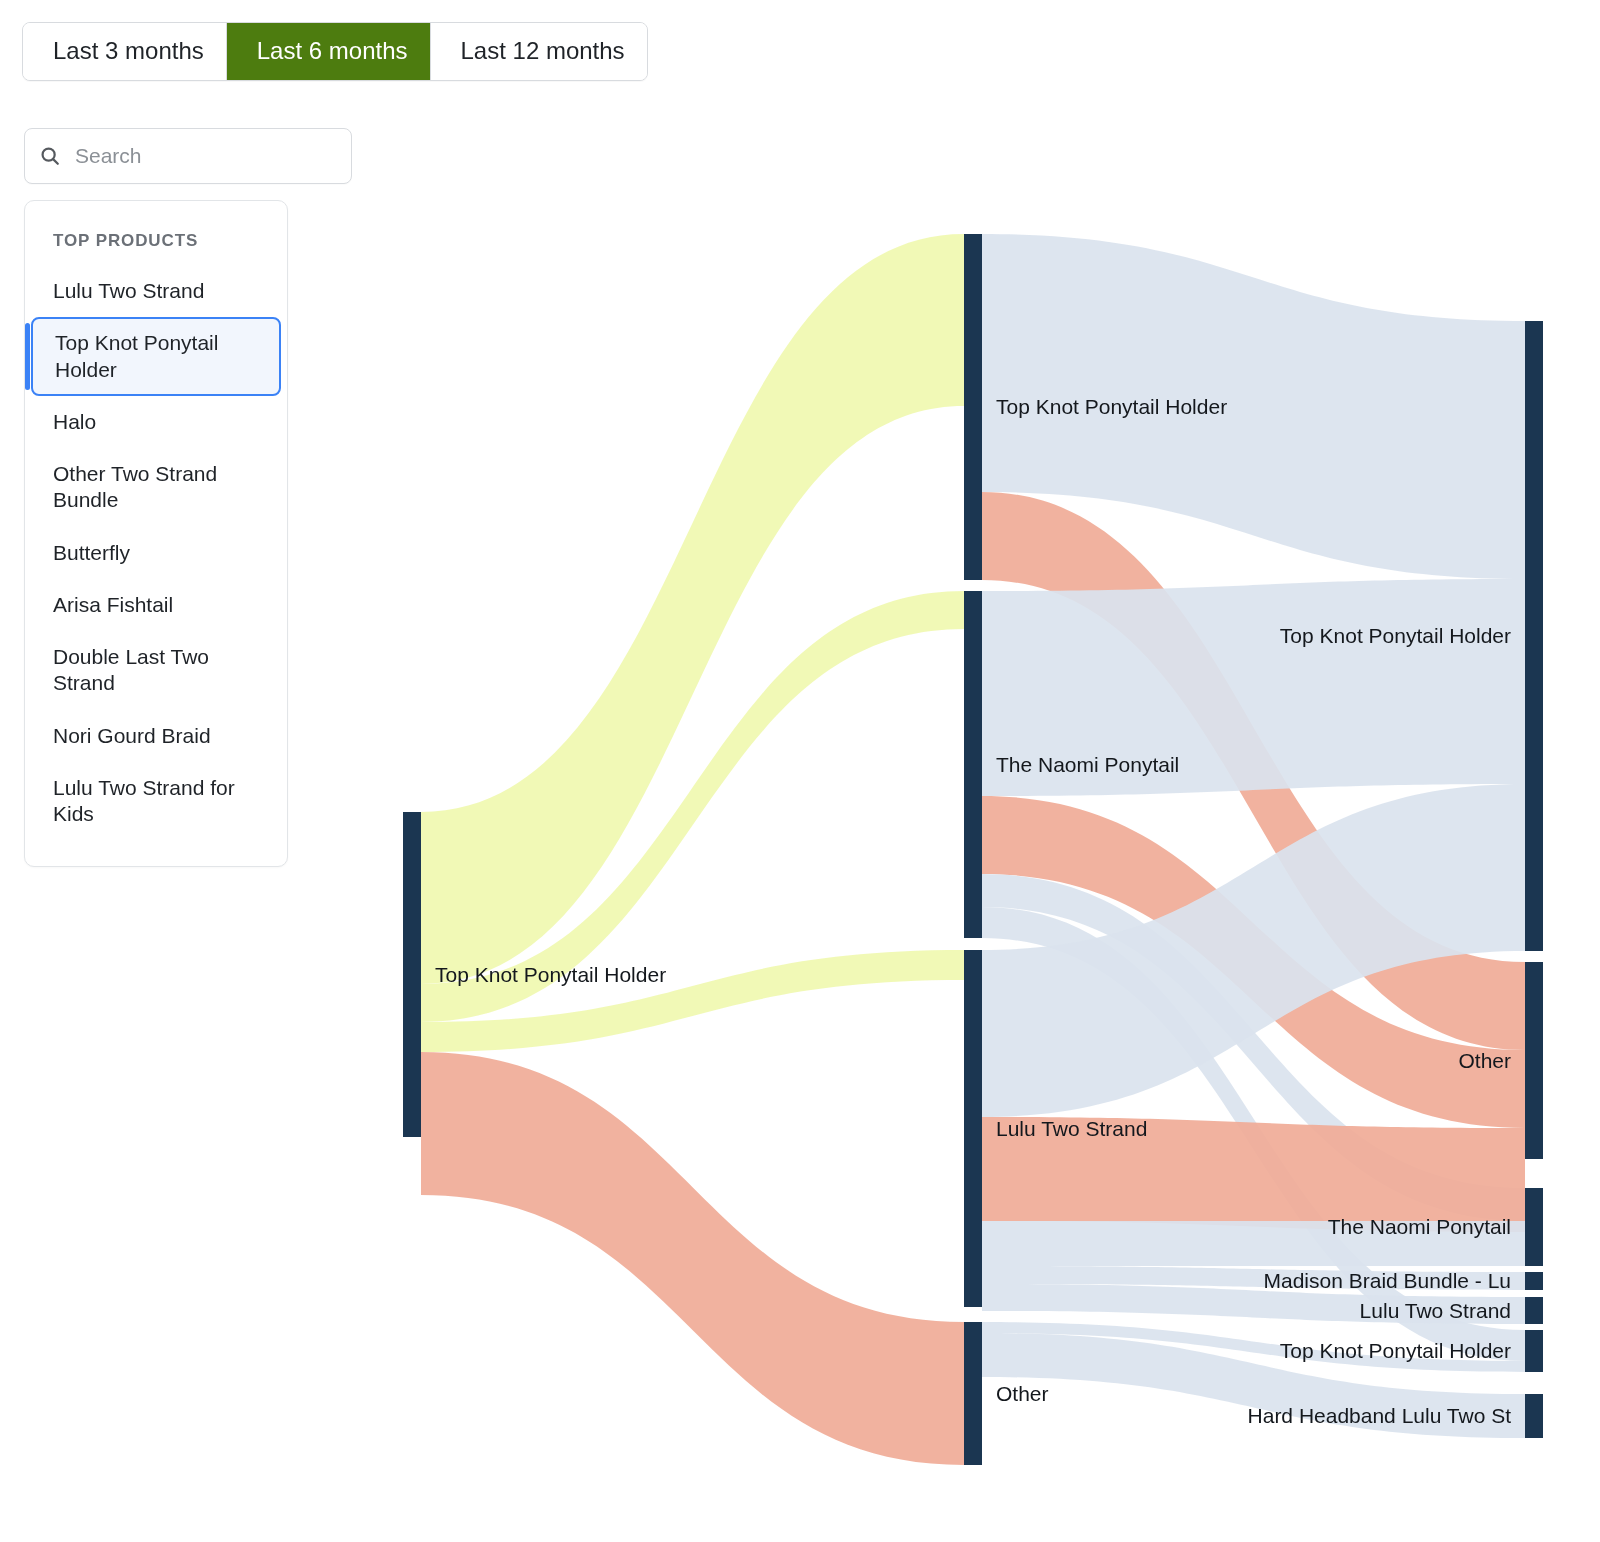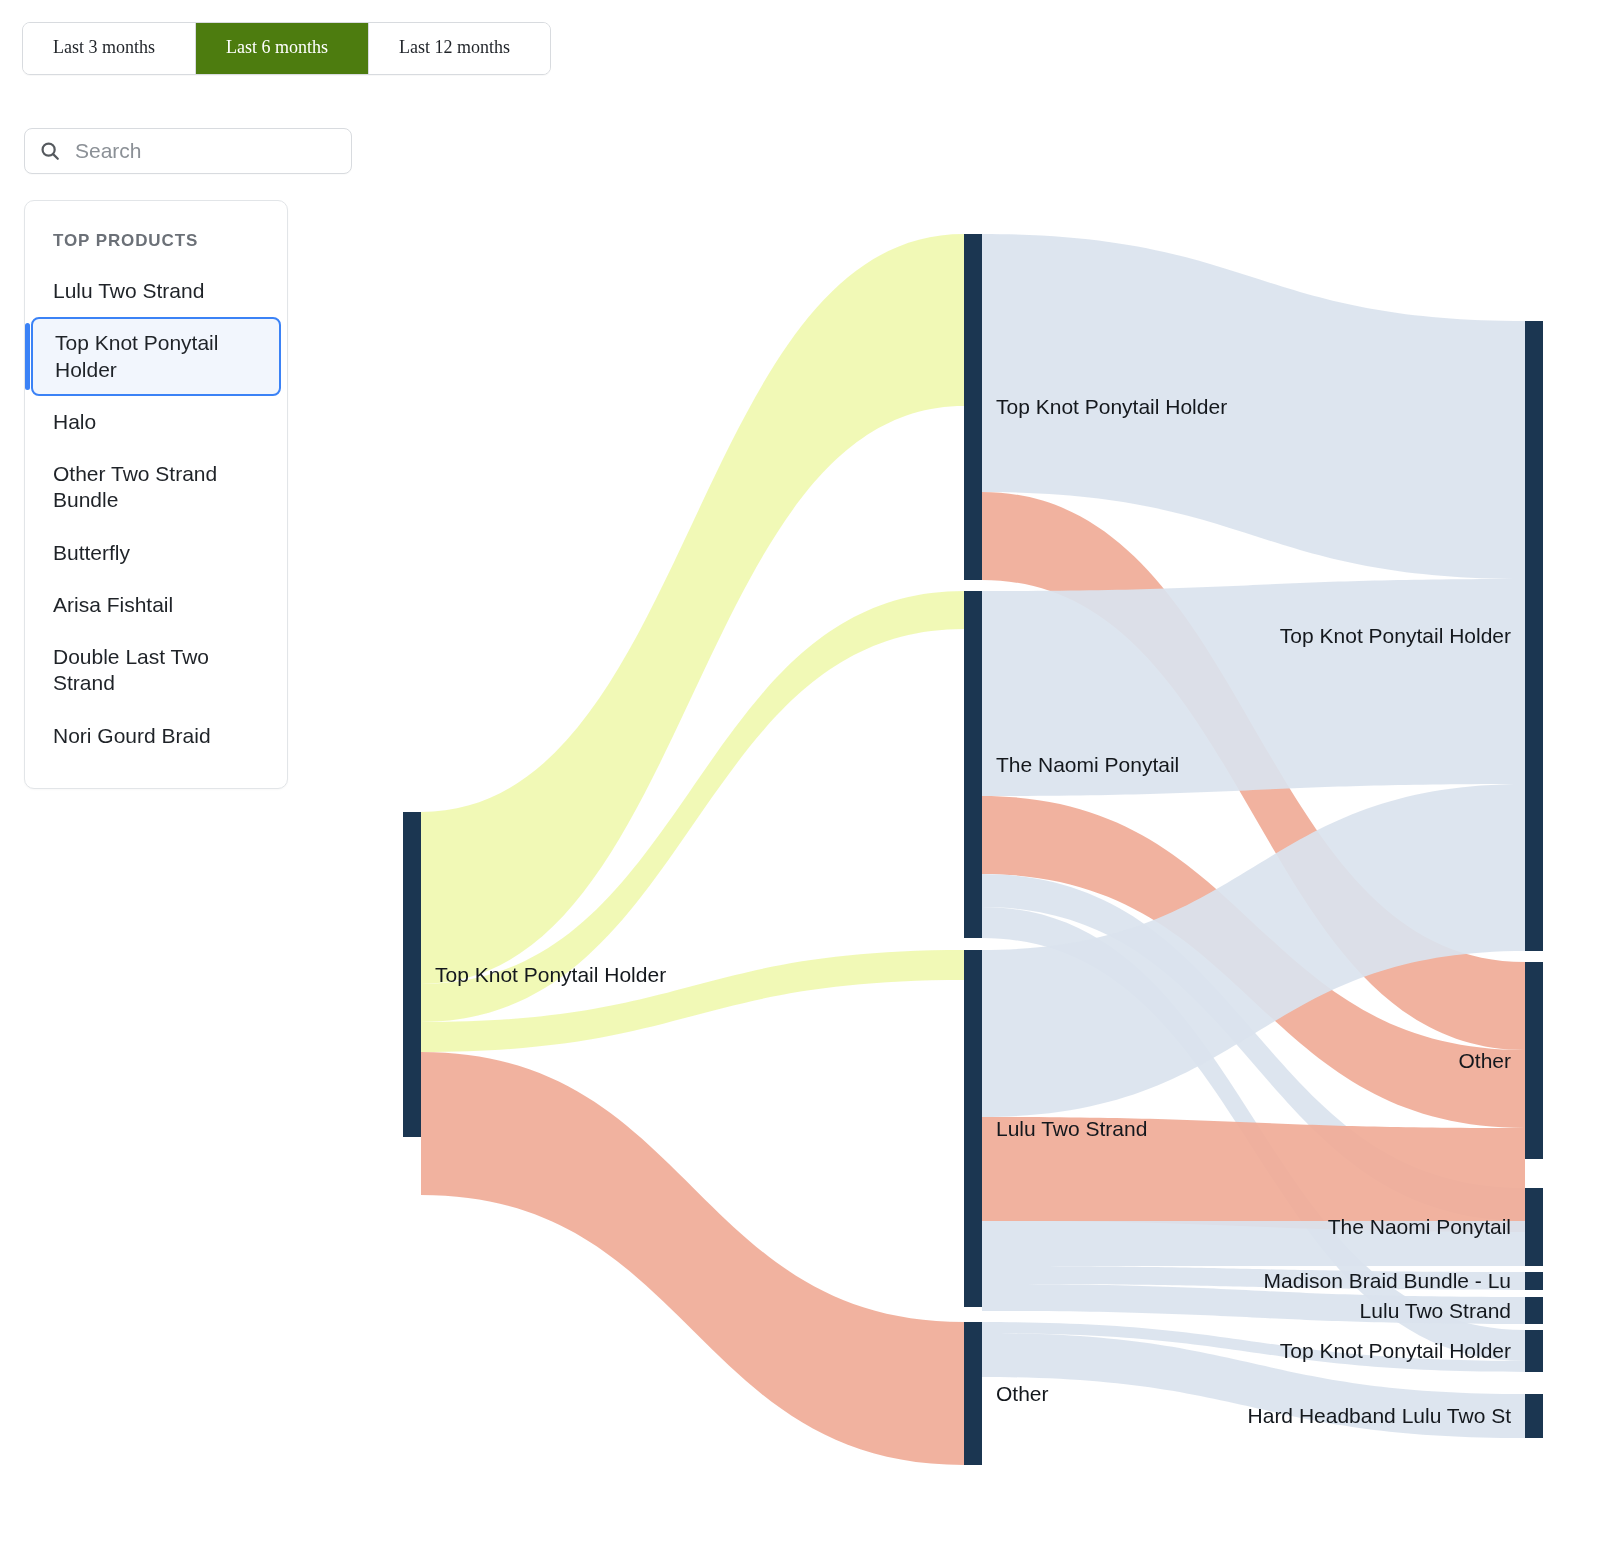--- a/index.html
+++ b/index.html
@@ -21,42 +21,42 @@
     position: absolute;
     left: 22px; top: 22px;
     display: flex;
     border: 1px solid #d8dbdf;
     border-radius: 8px;
     overflow: hidden;
     background: #fff;
     box-shadow: 0 1px 1px rgba(0,0,0,0.03);
   }
   .seg-btn {
-    font-family: Liberation Serif, serif;
-    font-size: 18px;
+    font-family: Liberation Sans, sans-serif;
+    font-size: 24px;
     color: #1f2328;
     background: #fff;
     border: none;
     border-right: 1px solid #d8dbdf;
-    padding: 15px 40px 16px 30px;
+    padding: 15px 22px 16px 30px;
     cursor: pointer;
     white-space: nowrap;
     line-height: 1.1;
   }
   .seg-btn:last-child { border-right: none; }
   .seg-btn.active {
     background: #4d7c0f;
     color: #ffffff;
   }
 
   
   .search-wrap {
     position: absolute;
     left: 24px; top: 128px;
-    width: 328px; height: 46px;
+    width: 328px; height: 56px;
     border: 1px solid #d8dbdf;
     border-radius: 8px;
     background: #fff;
     display: flex;
     align-items: center;
     padding: 0 14px;
     box-shadow: 0 1px 1px rgba(0,0,0,0.02);
   }
   .search-icon { width: 22px; height: 22px; flex: 0 0 22px; margin-right: 12px; color:#55595e; }
   .search-input {
@@ -152,20 +152,21 @@
       <li class="selected">
         <span class="sel-bar"></span>
         <span>Top Knot Ponytail Holder</span>
       </li>
       <li>Halo</li>
       <li>Other Two Strand Bundle</li>
       <li>Butterfly</li>
       <li>Arisa Fishtail</li>
       <li>Double Last Two Strand</li>
       <li>Nori Gourd Braid</li>
+      <li>Lulu Two Strand for Kids</li>
     </ul>
   </div>
 
   <svg class="sankey" id="sankey-svg" viewBox="0 0 1600 1542">
     <g id="sankey-links">
         <path d="M421,812C692.5,812 692.5,234 964,234L964,406C692.5,406 692.5,984 421,984Z" fill="#f0f9b0" fill-opacity="0.92" style="pointer-events: auto;"></path>
         <path d="M421,984C692.5,984 692.5,591 964,591L964,629C692.5,629 692.5,1022 421,1022Z" fill="#f0f9b0" fill-opacity="0.92" style="pointer-events: auto;"></path>
         <path d="M421,1022C692.5,1022 692.5,950 964,950L964,980C692.5,980 692.5,1052 421,1052Z" fill="#f0f9b0" fill-opacity="0.92" style="pointer-events: auto;"></path>
         <path d="M421,1052C692.5,1052 692.5,1322 964,1322L964,1465C692.5,1465 692.5,1195 421,1195Z" fill="#f0ab97" fill-opacity="0.92" style="pointer-events: auto;"></path>
         <path d="M982,234C1253.5,234 1253.5,321 1525,321L1525,579C1253.5,579 1253.5,492 982,492Z" fill="#dae3ee" fill-opacity="0.92" style="pointer-events: auto;"></path>

